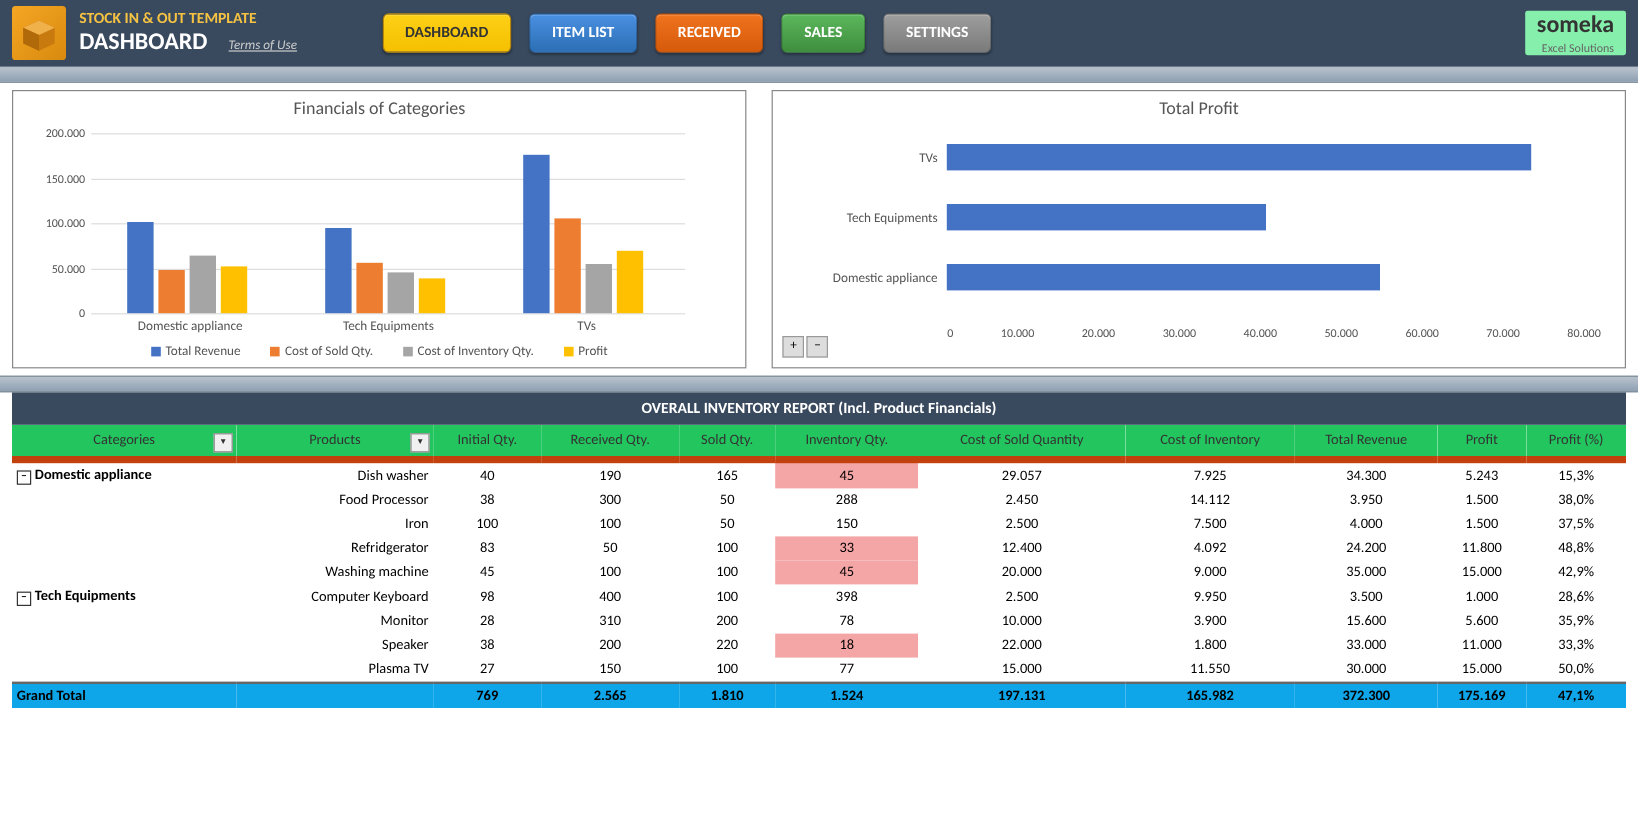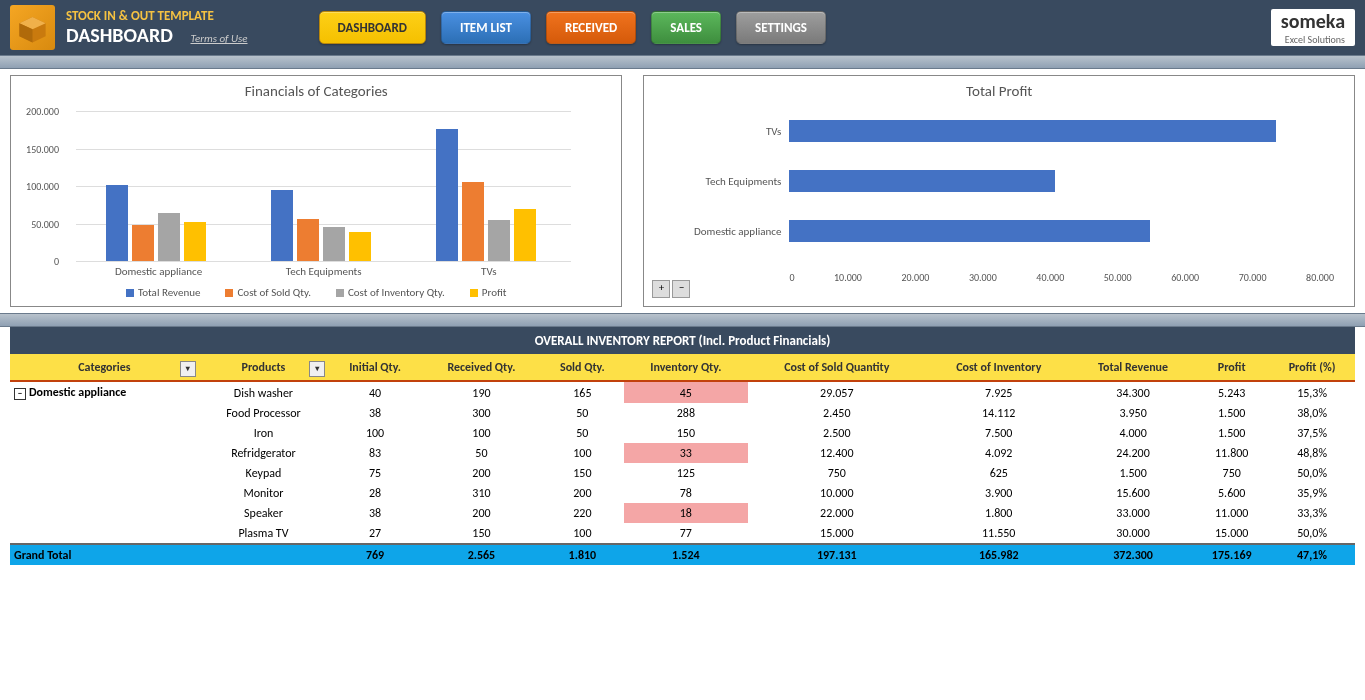--- a/index.html
+++ b/index.html
@@ -10,32 +10,32 @@
 .app-title{color:#f5c242;font-size:13px;font-weight:bold}
 .page-title{font-size:20px;font-weight:bold;color:#fff;display:inline-block;margin-right:15px}
 .terms{color:#ccc;font-style:italic;text-decoration:underline;font-size:11px}
 .nav{display:flex;gap:15px;margin-left:60px}
 .nav-btn{padding:8px 18px;border-radius:5px;color:#fff;font-weight:bold;font-size:13px;cursor:pointer;border:1px solid rgba(0,0,0,0.2);box-shadow:inset 0 1px 0 rgba(255,255,255,0.3),0 1px 2px rgba(0,0,0,0.3)}
 .btn-yellow{background:linear-gradient(#fdd017,#f5c000);color:#333;border:1px solid #b8860b}
 .btn-blue{background:linear-gradient(#4a90e2,#2c6fb5)}
 .btn-orange{background:linear-gradient(#f0731e,#d55a0a)}
 .btn-green{background:linear-gradient(#5cb85c,#3e8e3e)}
 .btn-gray{background:linear-gradient(#9e9e9e,#7a7a7a)}
-.brand{margin-left:auto;background:#ffffff;padding:0 10px;border-radius:2px;text-align:right}
+.brand{margin-left:auto;background:#86efac;padding:0 10px;border-radius:2px;text-align:right}
 .brand-name{font-size:20px;font-weight:bold;color:#333}
 .brand-sub{font-size:10px;color:#666}
 .bar-gray{height:12px;background:linear-gradient(#b8c2cc,#8fa0b3);border-top:1px solid #6a7a8c;border-bottom:1px solid #6a7a8c}
 .charts-row{display:flex;gap:21px;padding:6px 10px}
 .chart-box{border:1px solid #888;background:#fff;position:relative}
 .chart1{width:615px;height:230px}
 .chart2{width:715px;height:230px}
 .chart-title{text-align:center;font-size:15px;color:#555;padding:6px}
 .plot{position:relative;height:150px;margin:5px 50px 0 65px}
 .axis-y{position:absolute;left:-55px;top:0;bottom:0;width:50px}
-.ytick{position:absolute;right:12px;font-size:10px;color:#555;transform:translateY(-50%)}
+.ytick{position:absolute;right:0;font-size:10px;color:#555;transform:translateY(-50%)}
 .grid-line{position:absolute;left:0;right:0;border-top:1px solid #ddd}
 .bars-group{position:absolute;bottom:0;display:flex;gap:4px;align-items:flex-end;height:100%}
 .bar{width:22px}
 .b-blue{background:#4472c4}
 .b-orange{background:#ed7d31}
 .b-gray{background:#a5a5a5}
 .b-yellow{background:#ffc000}
 .xlabels{display:flex;margin:4px 50px 0 65px;font-size:11px;color:#555}
 .xlabels div{flex:1;text-align:center}
 .legend{display:flex;justify-content:center;gap:25px;font-size:11px;color:#555;margin-top:8px}
@@ -43,25 +43,25 @@
 .leg-sq{width:8px;height:8px}
 .hplot{position:relative;height:160px;margin:5px 20px 0 145px}
 .hbar-row{display:flex;align-items:center;height:40px;margin-bottom:10px}
 .hbar-label{position:absolute;right:100%;margin-right:8px;font-size:11px;color:#555;width:130px;text-align:right}
 .hbar{height:22px;background:#4472c4}
 .hxaxis{display:flex;margin-left:145px;margin-right:20px;font-size:10px;color:#555;justify-content:space-between}
 .zoom-btns{position:absolute;bottom:8px;left:8px;display:flex;gap:2px}
 .zoom-btns div{width:16px;height:16px;background:#ddd;border:1px solid #999;text-align:center;line-height:14px;font-size:11px;cursor:pointer}
 .report-header{background:#394a5f;color:#fff;text-align:center;font-weight:bold;padding:6px;font-size:13px;margin:0 10px}
 table{width:calc(100% - 20px);margin:0 10px;border-collapse:collapse;font-size:12px}
-th{background:#fde047;padding:6px 4px;font-weight:bold;color:#333;border-bottom:2px solid #c2410c;position:relative;text-align:center}
+th{background:#22c55e;padding:6px 4px;font-weight:normal;color:#333;border-bottom:6px solid #c2410c;position:relative;text-align:center}
 .filter-btn{position:absolute;right:3px;bottom:3px;width:14px;height:14px;border:1px solid #888;background:#f0f0f0;font-size:8px;line-height:12px;text-align:center;cursor:pointer}
 td{padding:3px 4px;text-align:center}
 td.cat{text-align:left;font-weight:bold}
-td.prod{text-align:center}
+td.prod{text-align:right}
 .collapse-icon{display:inline-block;width:10px;height:10px;border:1px solid #333;text-align:center;line-height:8px;font-size:9px;margin-right:3px;cursor:pointer}
 .low-stock{background:#f4a6a6}
 tr.total td{background:#0ea5e9;font-weight:bold;border-top:2px solid #666}
 </style>
 </head>
 <body>
 
 <div class="header">
   <div class="logo-box">
     <svg viewBox="0 0 40 40">
@@ -243,30 +243,43 @@
         <td>100</td>
     <td class="low-stock">33</td>
     <td>12.400</td>
         <td>4.092</td>
         <td>24.200</td>
         <td>11.800</td>
         <td>48,8%</td>
   </tr>
       <tr>
     <td class="cat"></td>
-    <td class="prod">Keypad</td>
-    <td>75</td>
-        <td>200</td>
-        <td>150</td>
-    <td class="">125</td>
-    <td>750</td>
-        <td>625</td>
-        <td>1.500</td>
-        <td>750</td>
-        <td>50,0%</td>
+    <td class="prod">Washing machine</td>
+    <td>45</td>
+        <td>100</td>
+        <td>100</td>
+    <td class="low-stock">45</td>
+    <td>20.000</td>
+        <td>9.000</td>
+        <td>35.000</td>
+        <td>15.000</td>
+        <td>42,9%</td>
+  </tr>
+      <tr>
+    <td class="cat"><span class="collapse-icon">−</span>Tech Equipments</td>
+    <td class="prod">Computer Keyboard</td>
+    <td>98</td>
+        <td>400</td>
+        <td>100</td>
+    <td class="">398</td>
+    <td>2.500</td>
+        <td>9.950</td>
+        <td>3.500</td>
+        <td>1.000</td>
+        <td>28,6%</td>
   </tr>
       <tr>
     <td class="cat"></td>
     <td class="prod">Monitor</td>
     <td>28</td>
         <td>310</td>
         <td>200</td>
     <td class="">78</td>
     <td>10.000</td>
         <td>3.900</td>

